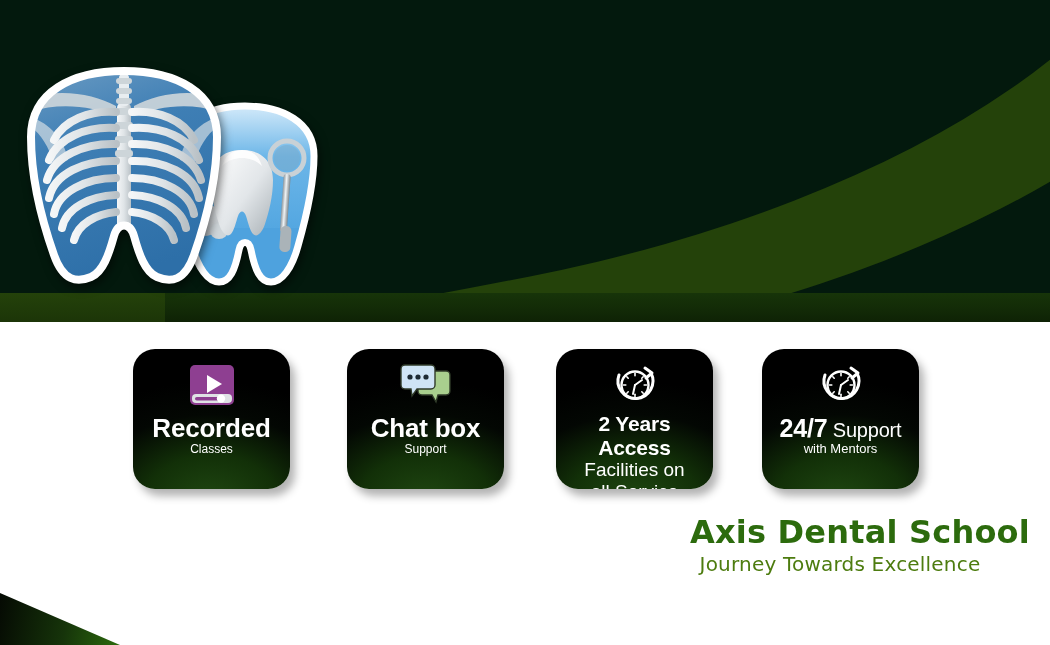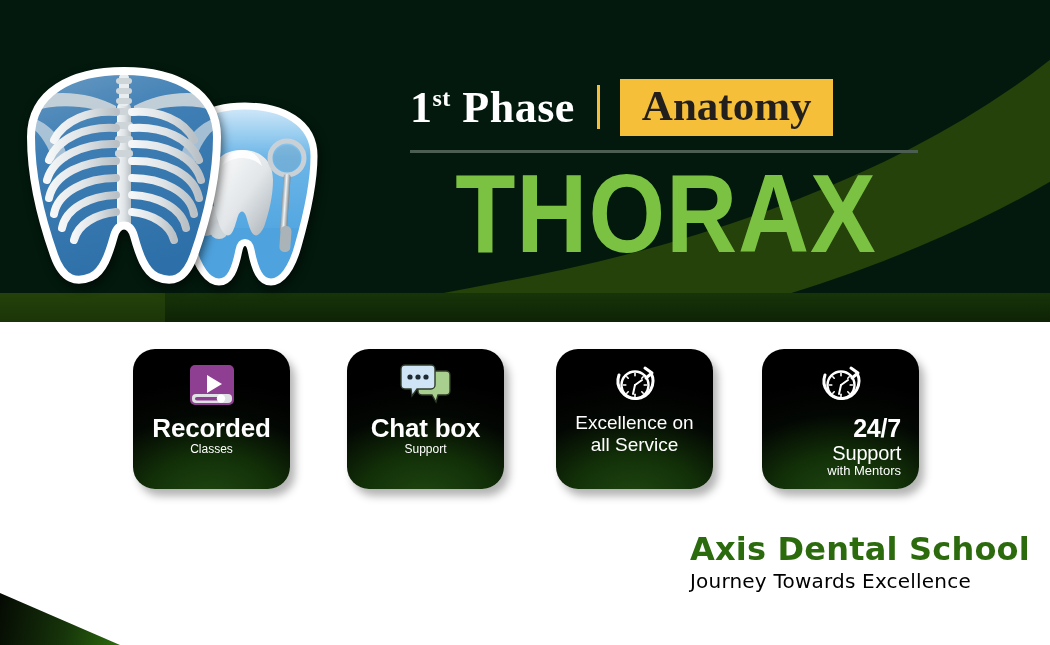--- a/index.html
+++ b/index.html
@@ -166,21 +166,21 @@
 
   .card-icon {
     height: 46px;
     margin-top: 13px;
     display: flex;
     align-items: center;
     justify-content: center;
   }
   .card-text {
     margin-top: 6px;
-    padding: 0 18px;
+    padding: 0 6px;
   }
   .card-line-1 {
     font-size: 26px;
     font-weight: bold;
     line-height: 1.12;
     letter-spacing: -0.2px;
   }
   .card-line-2 {
     font-size: 12px;
     font-weight: normal;
@@ -189,47 +189,47 @@
   .card-line-3 {
     font-size: 20px;
     font-weight: normal;
     line-height: 1.15;
   }
   
   #card-2 .card-line-1 { font-size: 21px; }
   #card-2 .card-line-2 { font-size: 19px; }
   #card-2 .card-line-3 { font-size: 19px; }
   #card-2 .card-text { margin-top: 4px; }
-  #card-3 .card-text { margin-top: 6px; text-align: right; }
+  #card-3 .card-text { margin-top: 6px; }
   #card-3 .card-line-1 { font-size: 20px; font-weight: normal; }
   #card-3 .card-line-1 .strong { font-size: 25px; font-weight: bold; }
   #card-3 .card-line-2 { font-size: 13px; }
 
   
   .logo {
     position: absolute;
     left: 690px;
-    top: 532px;
+    top: 515px;
     width: 300px;
-    text-align: left;
+    text-align: center;
   }
   .logo-name {
     font-family: "DejaVu Sans", sans-serif;
     font-size: 32px;
     font-weight: bold;
     color: #2c6b0d;
     letter-spacing: 0.2px;
     line-height: 1.1;
     white-space: nowrap;
   }
   .logo-tagline {
     font-family: "DejaVu Sans", sans-serif;
     font-size: 20px;
     font-weight: normal;
-    color: #000000;
+    color: #4d7c0f;
     letter-spacing: 0.2px;
     margin-top: 2px;
     white-space: nowrap;
   }
 
   
   .corner-wedge {
     position: absolute;
     left: 0;
     bottom: 0;
@@ -356,32 +356,20 @@
         <rect x="92" y="14" width="16" height="6" rx="3" fill="#cdd5d9"></rect>
         <rect x="92" y="24" width="16" height="6" rx="3" fill="#cdd5d9"></rect>
         <rect x="92" y="34" width="16" height="6" rx="3" fill="#cdd5d9"></rect>
       </g>
       <path d="M100 7 C152 7 193 28 193 73 C193 113 182 157 170 191 C161 217 147 219 133 213
                C121 208 115 190 110 172 C106 158 94 158 90 172 C85 190 79 208 67 213
                C53 219 39 217 30 191 C18 157 7 113 7 73 C7 28 48 7 100 7 Z" fill="none" stroke="#ffffff" stroke-width="8"></path>
     </svg>
   </div>
 
-  <div class="title-block">
-    <div class="phase-row">
-      <div class="phase-text">
-        <span>1</span><sup>st</sup>
-        <span>Phase</span>
-      </div>
-      <div class="phase-divider"></div>
-      <div class="anatomy-badge">Anatomy</div>
-    </div>
-    <div class="title-rule"></div>
-    <div class="thorax">THORAX</div>
-  </div>
 
   <div class="cards">
 
     <div class="card" id="card-0">
       <div class="card-icon">
         <svg width="48" height="44" viewBox="0 0 48 44">
           <rect x="2" y="2" width="44" height="40" rx="5" fill="#8e3f91"></rect>
           <path d="M19 12 L34 21 L19 30 Z" fill="#ffffff"></path>
           <rect x="4" y="31" width="40" height="9" rx="4" fill="#dfe2e5"></rect>
           <rect x="7" y="34" width="25" height="3.5" rx="1.8" fill="#8e3f91"></rect>
@@ -426,21 +414,22 @@
             <line x1="31.2" y1="13.8" x2="29.8" y2="15.2"></line>
             <line x1="31.2" y1="30.2" x2="29.8" y2="28.8"></line>
             <line x1="14.8" y1="30.2" x2="16.2" y2="28.8"></line>
             <line x1="14.8" y1="13.8" x2="16.2" y2="15.2"></line>
           </g>
           <line x1="23" y1="22" x2="30" y2="17" stroke="#ffffff" stroke-width="2" stroke-linecap="round"></line>
           <line x1="23" y1="22" x2="21" y2="31" stroke="#ffffff" stroke-width="2" stroke-linecap="round"></line>
         </svg>
       </div>
       <div class="card-text">
-        <div class="card-line-2">Excellence on</div>
+        <div class="card-line-1">2 Years Access</div>
+        <div class="card-line-2">Facilities on</div>
         <div class="card-line-3">all Service</div>
       </div>
     </div>
 
     <div class="card" id="card-3">
       <div class="card-icon">
         <svg width="46" height="44" viewBox="0 0 46 44">
           <path d="M39 10 A17.5 17.5 0 1 1 7 12" fill="none" stroke="#ffffff" stroke-width="3" stroke-linecap="round"></path>
           <path d="M33 5 L40 10 L34 15" fill="none" stroke="#ffffff" stroke-width="3" stroke-linecap="round" stroke-linejoin="round"></path>
           <circle cx="23" cy="22" r="13.5" fill="none" stroke="#ffffff" stroke-width="2.4"></circle>

